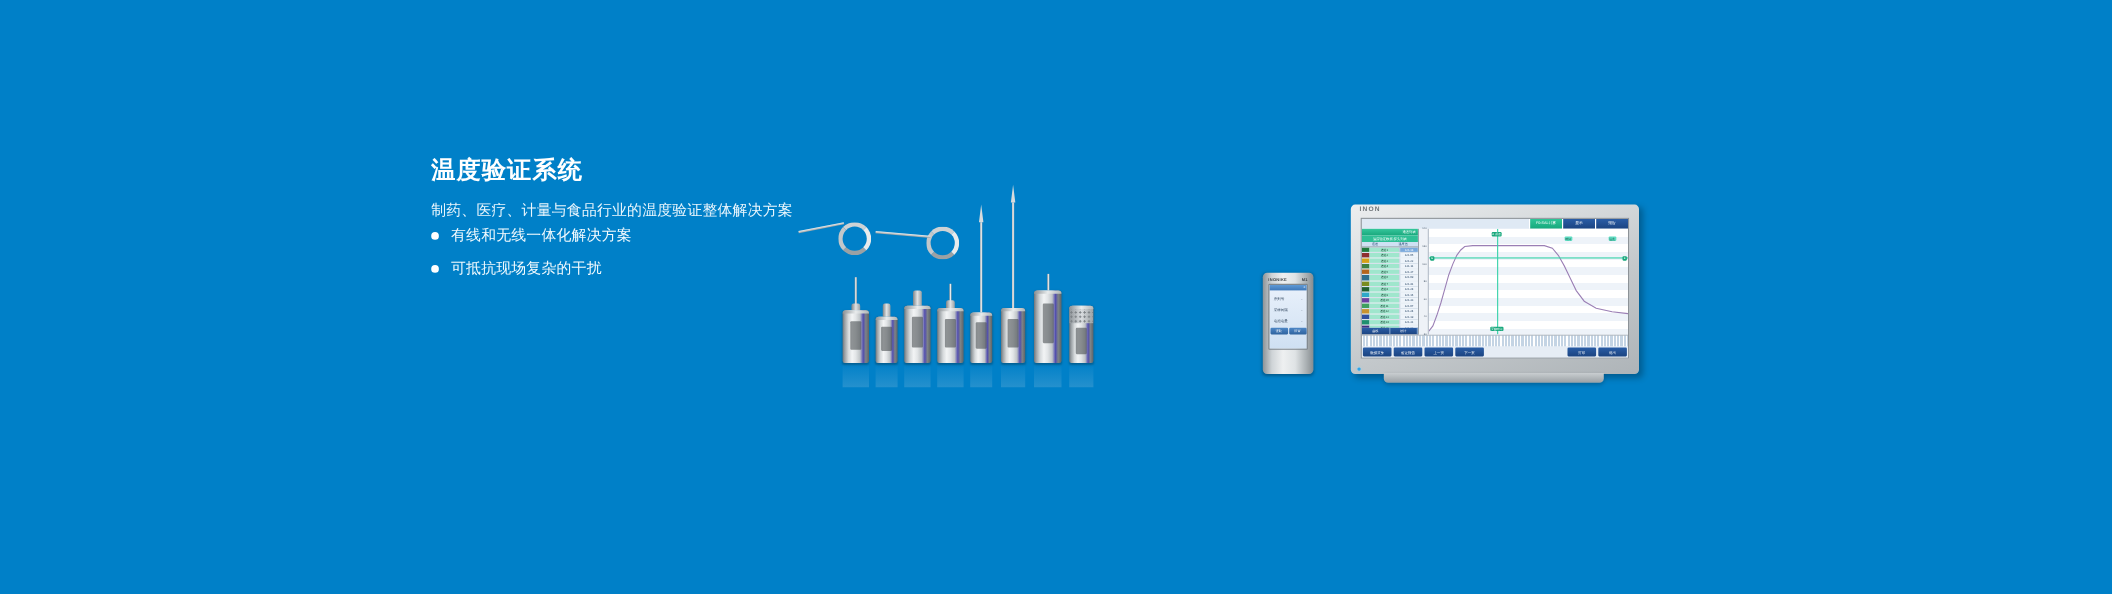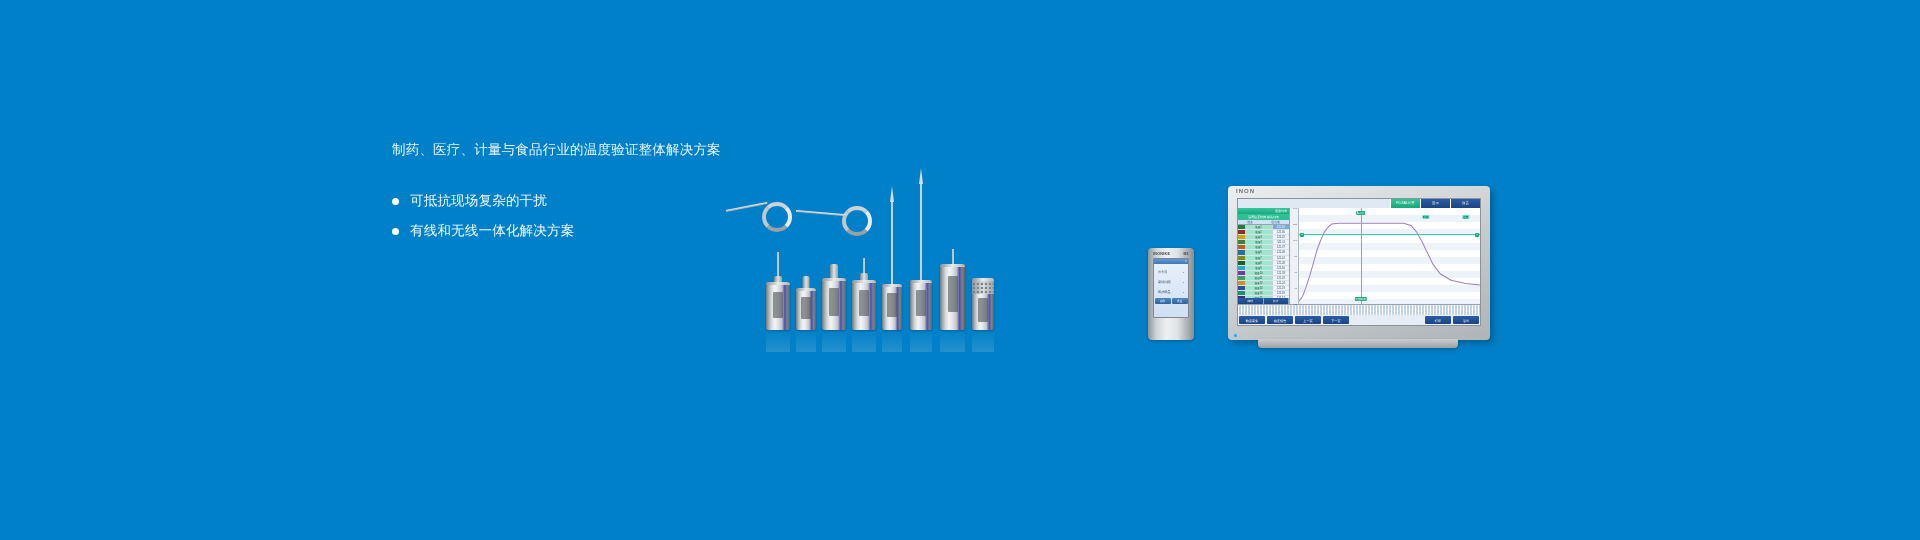--- a/index.html
+++ b/index.html
@@ -28,21 +28,21 @@
     letter-spacing: 1px;
     line-height: 30px;
     margin-bottom: 11px;
   }
   #subtitle {
     font-size: 13.5px;
     color: #eaf6fd;
     line-height: 20px;
     white-space: nowrap;
     letter-spacing: 0.2px;
-    margin-bottom: 32px;
+    margin-bottom: 4px;
   }
   .feature-item {
     display: flex;
     align-items: center;
     margin-bottom: 12px;
     white-space: nowrap;
   }
   .feature-bullet {
     width: 7px; height: 7px;
     border-radius: 50%;
@@ -429,29 +429,30 @@
     background: #2ea4e8;
     box-shadow: 0 0 2px #7fd3ff;
   }
 </style>
 </head>
 <body>
 
 <div id="banner">
 
   <div id="text-block">
+    <div id="page-title">温度验证系统</div>
     <div id="subtitle">制药、医疗、计量与食品行业的温度验证整体解决方案</div>
 
+    <div class="feature-item">
+      <span class="feature-bullet"></span>
+      <span class="feature-label">有线和无线一体化解决方案</span>
+    </div>
     <div class="feature-item">
       <span class="feature-bullet"></span>
       <span class="feature-label">可抵抗现场复杂的干扰</span>
-    </div>
-    <div class="feature-item">
-      <span class="feature-bullet"></span>
-      <span class="feature-label">有线和无线一体化解决方案</span>
     </div>
   </div>
 
   <div id="product-group">
 
     <div class="coil" style="left:42px; top:92px;"></div>
     <div class="coil-tail" style="left:6px; top:100px; width:42px; transform:rotate(-11deg);"></div>
 
     <div class="coil" style="left:122px; top:96px;"></div>
     <div class="coil-tail" style="left:76px; top:100px; width:50px; transform:rotate(5deg);"></div>

